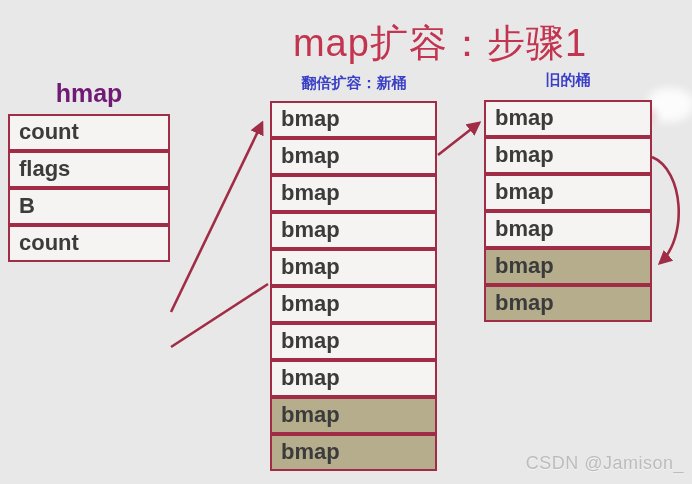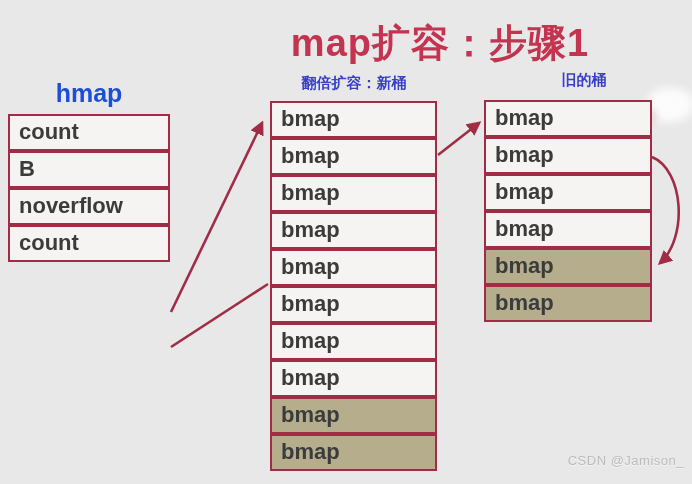--- a/index.html
+++ b/index.html
@@ -4,46 +4,46 @@
 <style>
   html,body{margin:0;padding:0;}
   body{background:#cfcfcf;font-family:"Liberation Sans","DejaVu Sans",sans-serif;}
   .canvas{
     position:relative;width:692px;height:484px;overflow:hidden;
     background:#e9e8e8;
   }
   .arrows{position:absolute;left:0;top:0;width:692px;height:484px;pointer-events:none;}
   .title{
     position:absolute;left:250px;top:18px;width:380px;margin:0;
-    text-align:center;font-size:38px;font-weight:700;color:#c2344f;
+    text-align:center;font-size:38px;font-weight:400;color:#c2344f;
     letter-spacing:1px;
   }
   .col-label{
     position:absolute;font-size:15px;font-weight:700;color:#3a40c6;text-align:center;
   }
   .new-label{left:268px;top:74px;width:172px;}
-  .old-label{left:500px;top:71px;width:168px;}
+  .old-label{left:484px;top:71px;width:168px;}
   .hmap-title{
     position:absolute;left:8px;top:79px;width:162px;text-align:center;
-    font-size:25px;font-weight:700;color:#1d4ed8;
+    font-size:25px;font-weight:700;color:#701a75;
   }
   .column{position:absolute;}
   .hmap-col{left:8px;top:114px;width:162px;}
   .new-col{left:270px;top:101px;width:167px;}
   .old-col{left:484px;top:100px;width:168px;}
   .cell{
     box-sizing:border-box;height:37px;border:2px solid #a02c45;
     background:#f5f4f3;color:#3b3b3b;
     font-size:22px;font-weight:700;line-height:32px;padding-left:9px;
     white-space:nowrap;overflow:hidden;
   }
   .cell.highlight{background:#b5ad8c;}
   .watermark{
     position:absolute;right:8px;top:453px;
-    font-size:13px;color:#aeaeae;opacity:.75;
+    font-size:18px;color:#aeaeae;opacity:.75;
     text-shadow:0 1px 0 rgba(255,255,255,.7);
     letter-spacing:.5px;
   }
   .smudge{
     position:absolute;left:648px;top:88px;width:46px;height:34px;
     background:rgba(255,255,255,.85);
     border-radius:45% 55% 60% 40%;
     filter:blur(4px);
   }
   .smudge-tail{
@@ -75,22 +75,22 @@
 
   <h1 class="title">map扩容：步骤1</h1>
 
   <div class="col-label new-label">翻倍扩容：新桶</div>
   <div class="col-label old-label">旧的桶</div>
 
   <div class="hmap-title">hmap</div>
 
   <div class="column hmap-col">
     <div class="cell">count</div>
+    <div class="cell">flags</div>
     <div class="cell">B</div>
-    <div class="cell">noverflow</div>
     <div class="cell">count</div>
   </div>
 
   <div class="column new-col">
     <div class="cell">bmap</div>
     <div class="cell">bmap</div>
     <div class="cell">bmap</div>
     <div class="cell">bmap</div>
     <div class="cell">bmap</div>
     <div class="cell">bmap</div>

